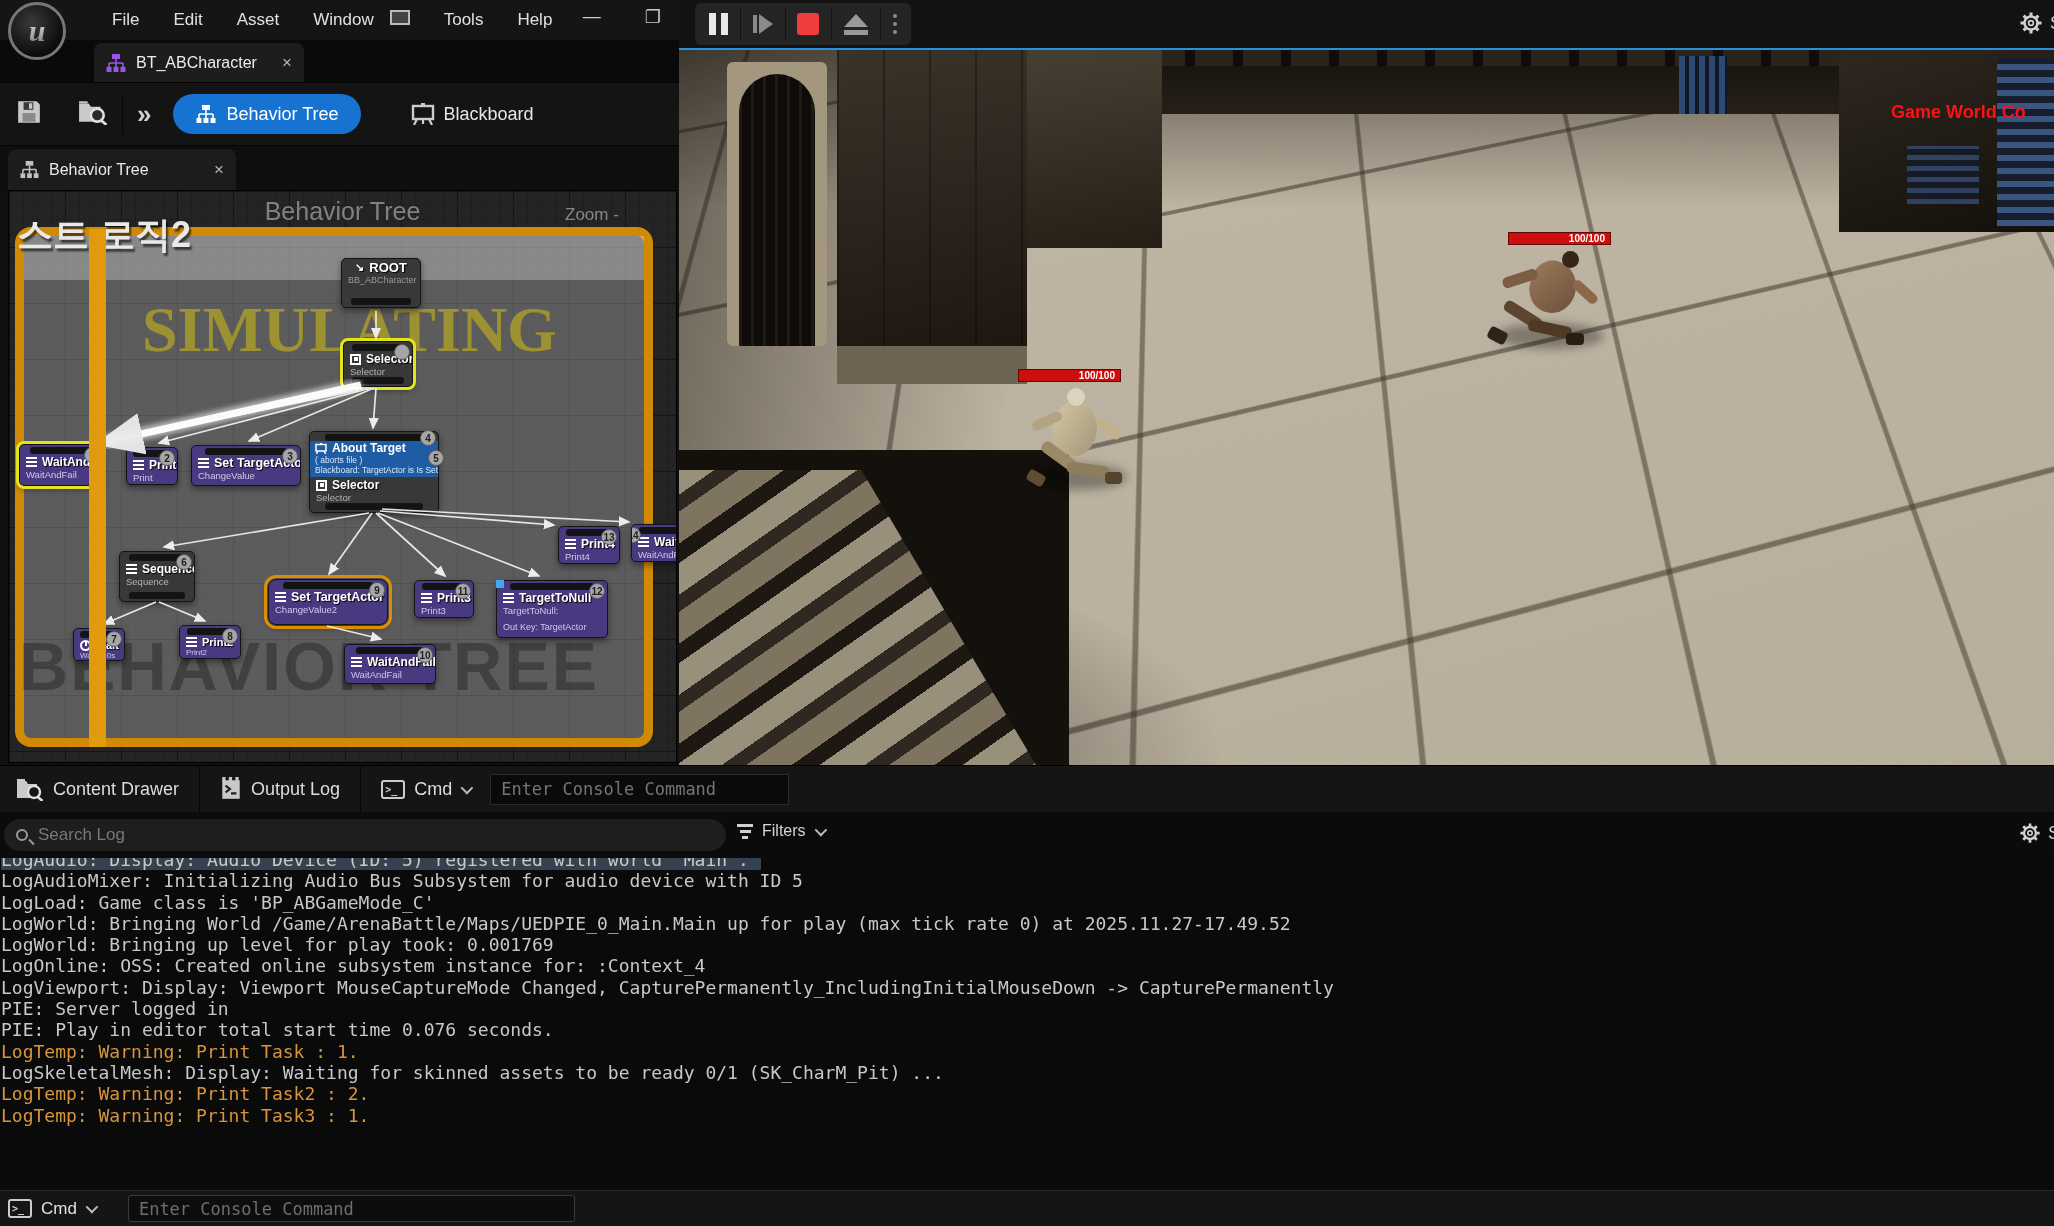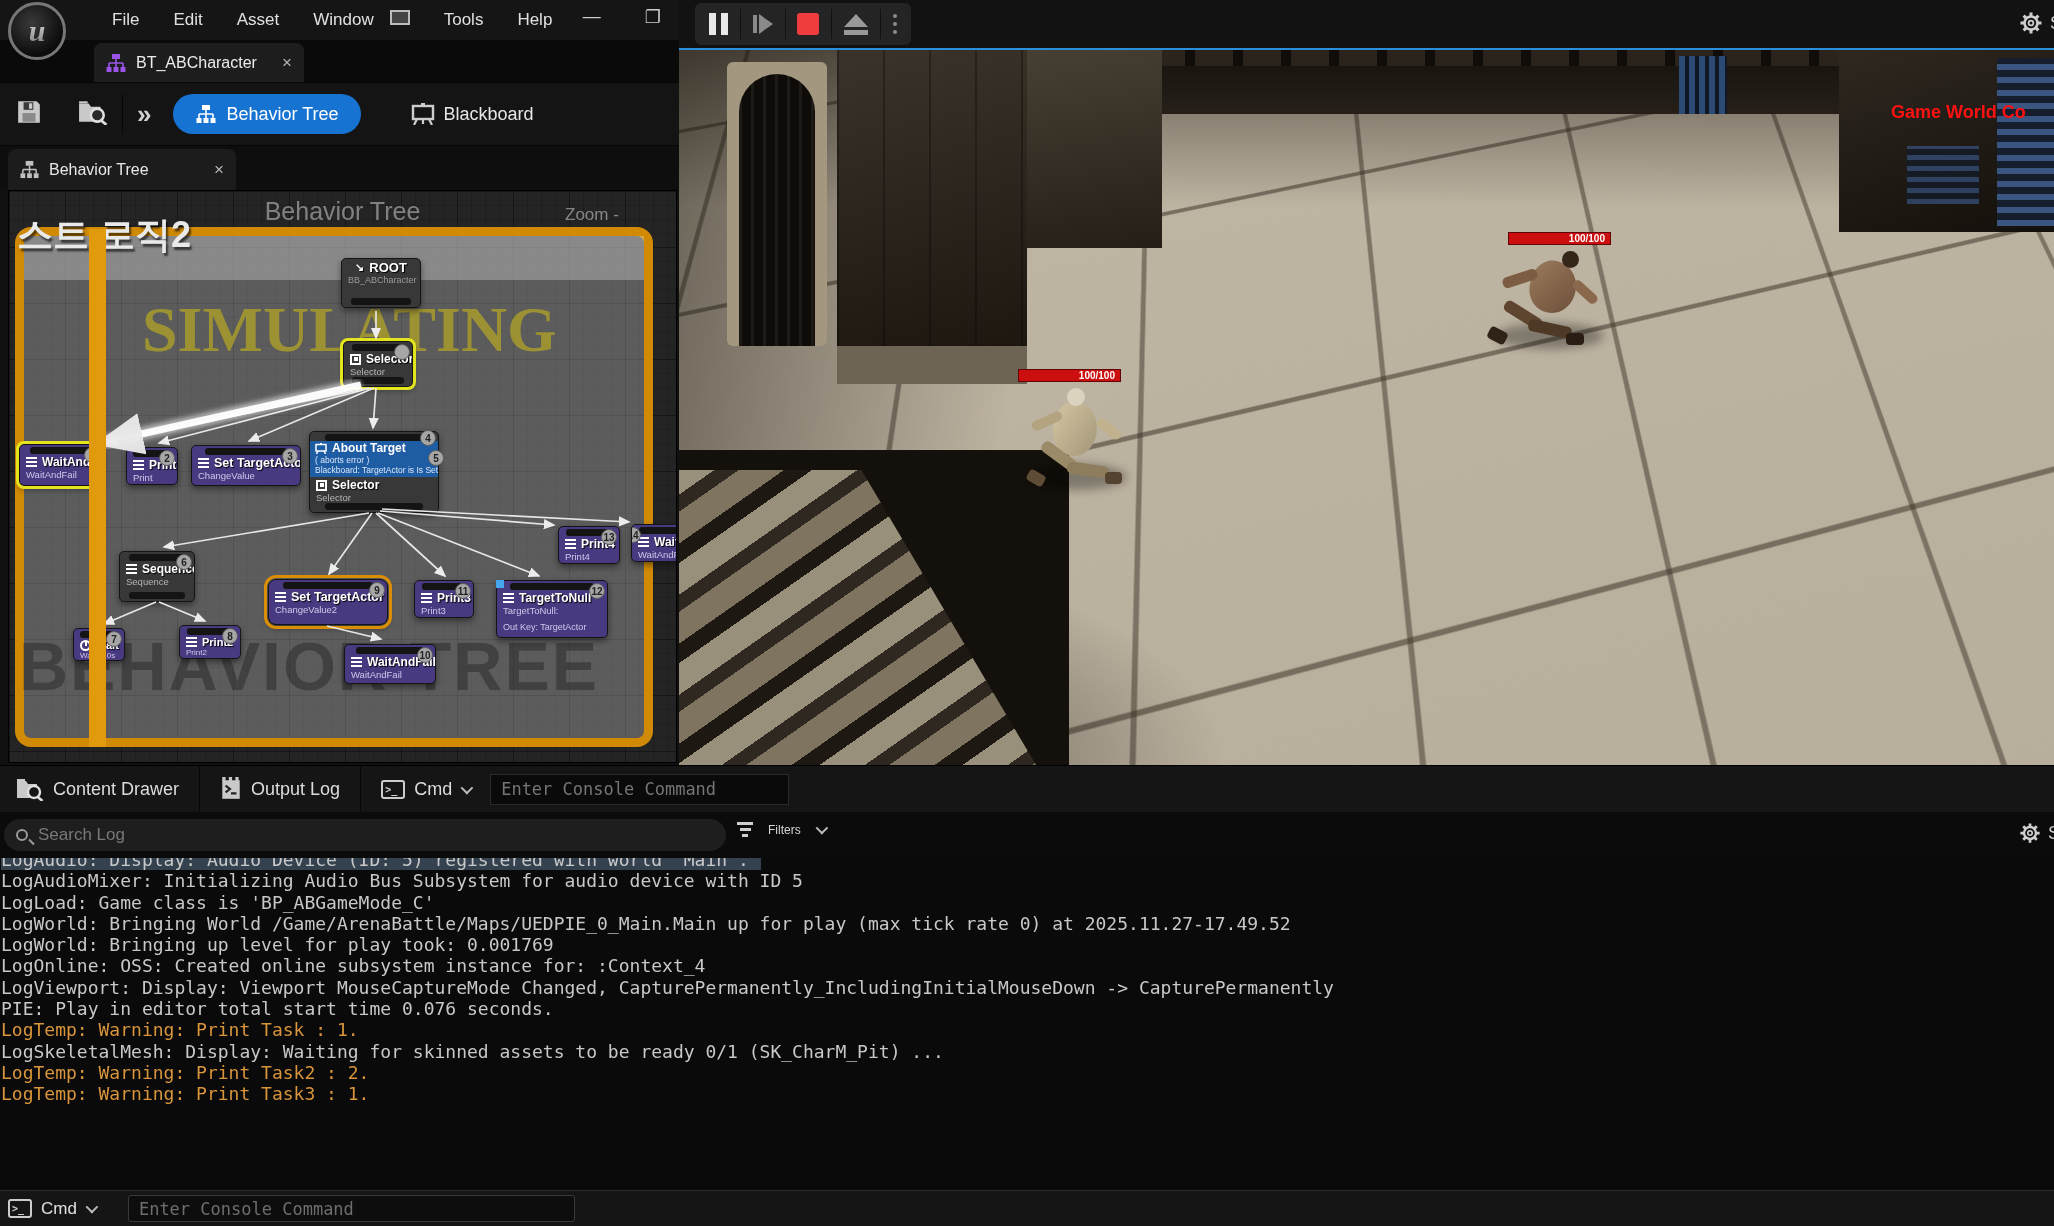--- a/index.html
+++ b/index.html
@@ -109,21 +109,21 @@
   .sb-div { width:1px; height:46px; background:#060606; }
   .caret { width:9px; height:9px; border-right:2px solid #bbb; border-bottom:2px solid #bbb; transform:rotate(45deg) translateY(-2px); }
   .ic-console { width:24px; height:19px; border:2px solid #ccc; border-radius:3px; color:#ccc; font-size:10px; font-weight:bold; line-height:15px; padding-left:2px; font-family:"DejaVu Sans Mono",monospace; }
   .console-input { width:299px; height:31px; background:#0a0a0a; border:1px solid #2b2b2b; color:#8b8b8b; font-family:"DejaVu Sans Mono",monospace; font-size:17px; padding:0 10px; }
   .search-row { position:absolute; left:0; top:812px; width:2054px; height:46px; background:#0b0b0b; }
   .search-box { position:absolute; left:4px; top:7px; width:722px; height:32px; background:#1e1e1e; border-radius:16px; display:flex; align-items:center; gap:10px; padding:0 12px; }
   .search-box input { background:transparent; border:none; outline:none; color:#9a9a9a; font-size:17px; width:90%; }
   .search-box input::placeholder { color:#787878; }
   .ic-mag { width:12px; height:12px; border:2px solid #9a9a9a; border-radius:50%; position:relative; flex:none; }
   .ic-mag:after { content:""; position:absolute; left:10px; top:10px; width:7px; height:2px; background:#9a9a9a; transform:rotate(45deg); }
-  .filters { position:absolute; left:737px; top:10px; display:flex; align-items:center; gap:15px; color:#d5d5d5; font-size:12px; }
+  .filters { position:absolute; left:737px; top:10px; display:flex; align-items:center; gap:9px; color:#d5d5d5; font-size:16px; }
   .ic-filter { display:flex; flex-direction:column; gap:3px; align-items:center; }
   .ic-filter i { height:3px; background:#cfcfcf; display:block; }
   .ic-filter i:nth-child(1){width:16px;} .ic-filter i:nth-child(2){width:11px;} .ic-filter i:nth-child(3){width:6px;}
   .log { position:absolute; left:0; top:858px; width:2054px; height:332px; background:#0a0a0a; overflow:hidden;
     font-family:"DejaVu Sans Mono",monospace; font-size:18px; line-height:21.3px; color:#C8C8C8; padding-left:1px; }
   .log-inner { margin-top:-9px; }
   .log-line { white-space:pre; }
   .log-line.warning { color:#D9953B; }
   .log-line.selected { background:#34424F; width:fit-content; padding-right:12px; }
   .console-bar { position:absolute; left:0; top:1190px; width:2054px; height:36px; background:#151515; border-top:1px solid #2a2a2a; display:flex; align-items:center; gap:9px; padding-left:8px; }
@@ -326,21 +326,21 @@
         <div class="dec-blue">
           <div class="badge" style="top:18px;right:-6px">5</div>
           <div class="dhdr">
             <svg width="12" height="11" viewBox="0 0 24 22">
               <rect x="10" y="0" width="4" height="3" fill="#fff"></rect>
                 <rect x="2" y="3" width="20" height="13" fill="none" stroke="#fff" stroke-width="3"></rect>
                 <path d="M6 16 L3 22 M18 16 L21 22" stroke="#fff" stroke-width="3"></path>
             </svg>
             <span>About Target</span>
           </div>
-          <div class="dline">( aborts error )</div>
+          <div class="dline">( aborts file )</div>
           <div class="dline">Blackboard: TargetActor is Is Set</div>
         </div>
         <div class="hdr" style="font-size:12px">
             <span class="ic-sel">
               <i></i>
             </span>
             <span>Selector</span>
           </div>
         <div class="sub">Selector</div>
         <div class="pill bot"></div>
@@ -589,20 +589,21 @@
 
   <div class="log">
     <div class="log-inner" id="log-lines">
         <div class="log-line  selected">LogAudio: Display: Audio Device (ID: 5) registered with world 'Main'.</div>
         <div class="log-line ">LogAudioMixer: Initializing Audio Bus Subsystem for audio device with ID 5</div>
         <div class="log-line ">LogLoad: Game class is 'BP_ABGameMode_C'</div>
         <div class="log-line ">LogWorld: Bringing World /Game/ArenaBattle/Maps/UEDPIE_0_Main.Main up for play (max tick rate 0) at 2025.11.27-17.49.52</div>
         <div class="log-line ">LogWorld: Bringing up level for play took: 0.001769</div>
         <div class="log-line ">LogOnline: OSS: Created online subsystem instance for: :Context_4</div>
         <div class="log-line ">LogViewport: Display: Viewport MouseCaptureMode Changed, CapturePermanently_IncludingInitialMouseDown -&gt; CapturePermanently</div>
+        <div class="log-line ">PIE: Server logged in</div>
         <div class="log-line ">PIE: Play in editor total start time 0.076 seconds.</div>
         <div class="log-line warning">LogTemp: Warning: Print Task : 1.</div>
         <div class="log-line ">LogSkeletalMesh: Display: Waiting for skinned assets to be ready 0/1 (SK_CharM_Pit) ...</div>
         <div class="log-line warning">LogTemp: Warning: Print Task2 : 2.</div>
         <div class="log-line warning">LogTemp: Warning: Print Task3 : 1.</div>
       </div>
   </div>
 
   <div class="console-bar">
     <span class="ic-console">&gt;_</span>

